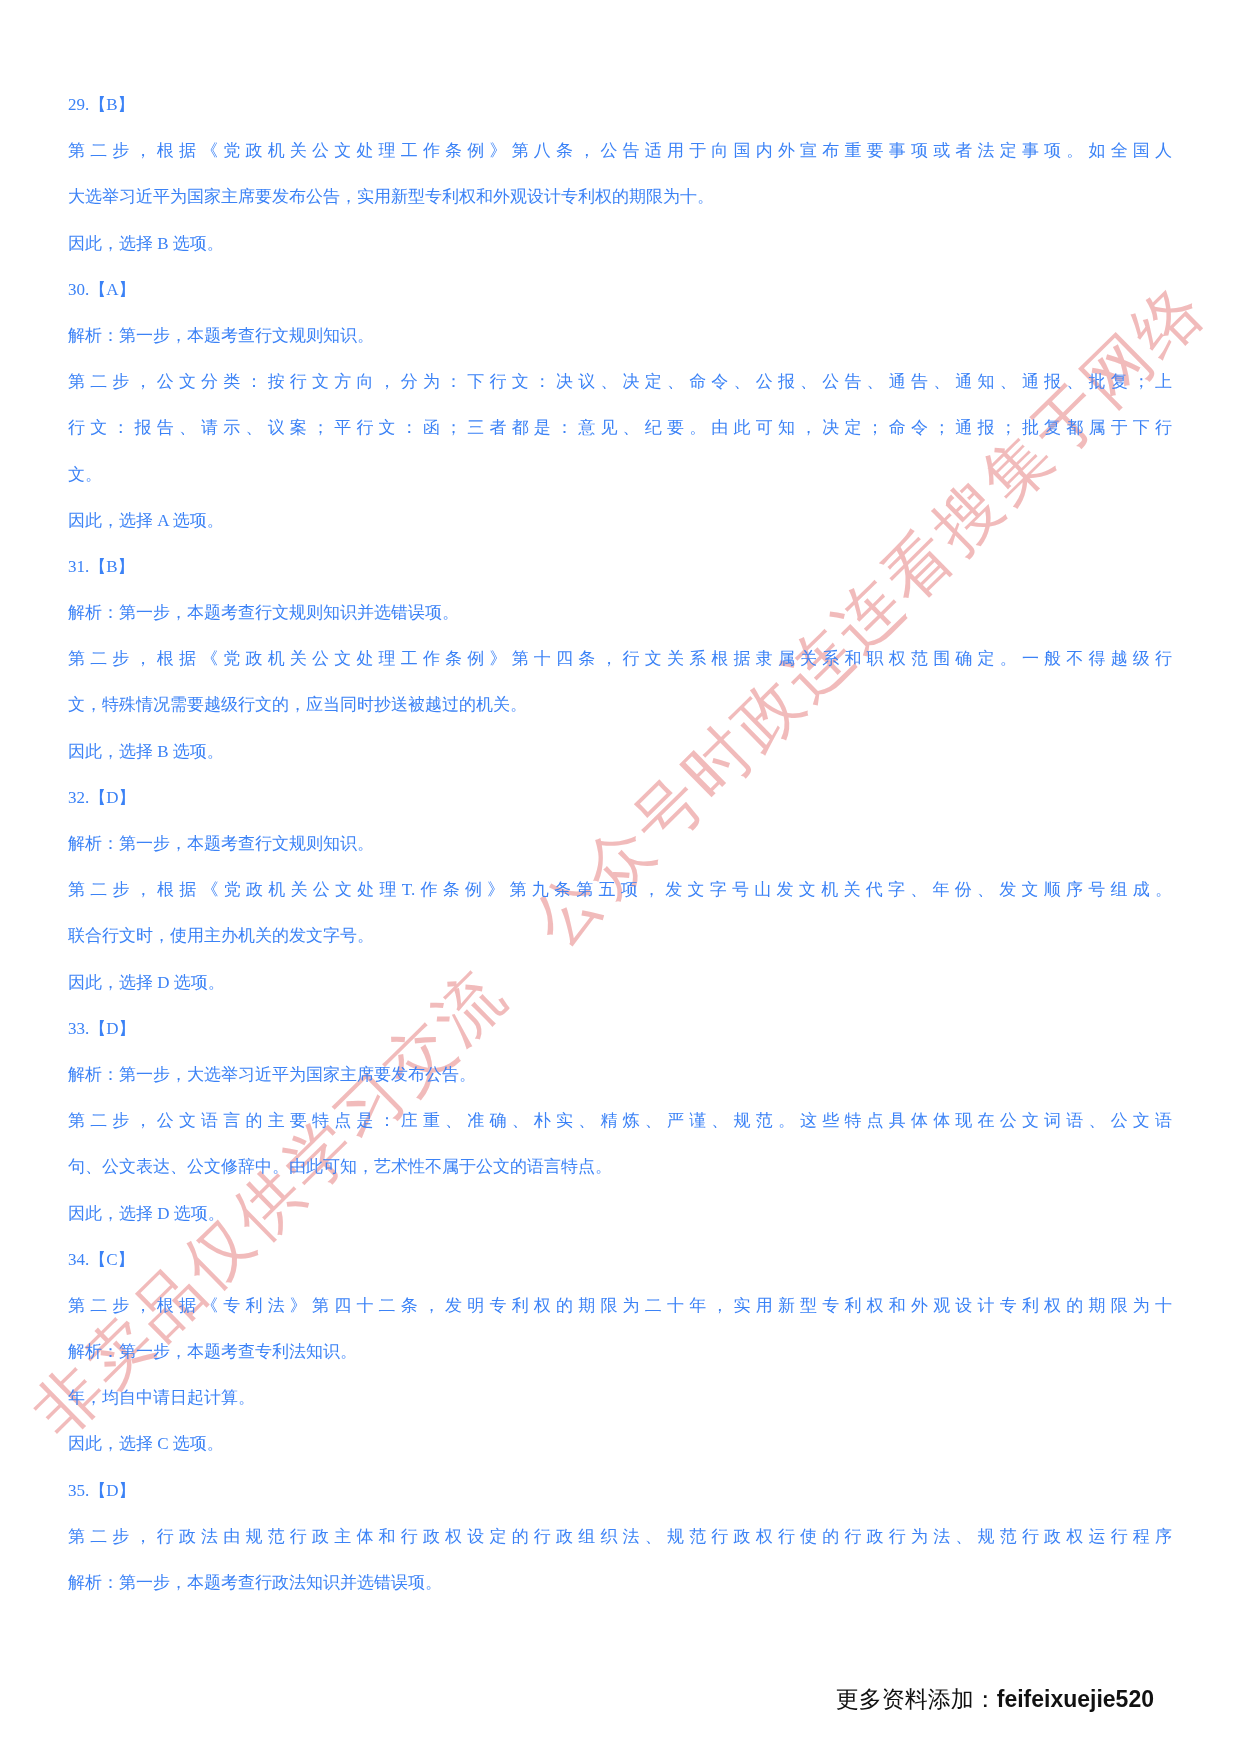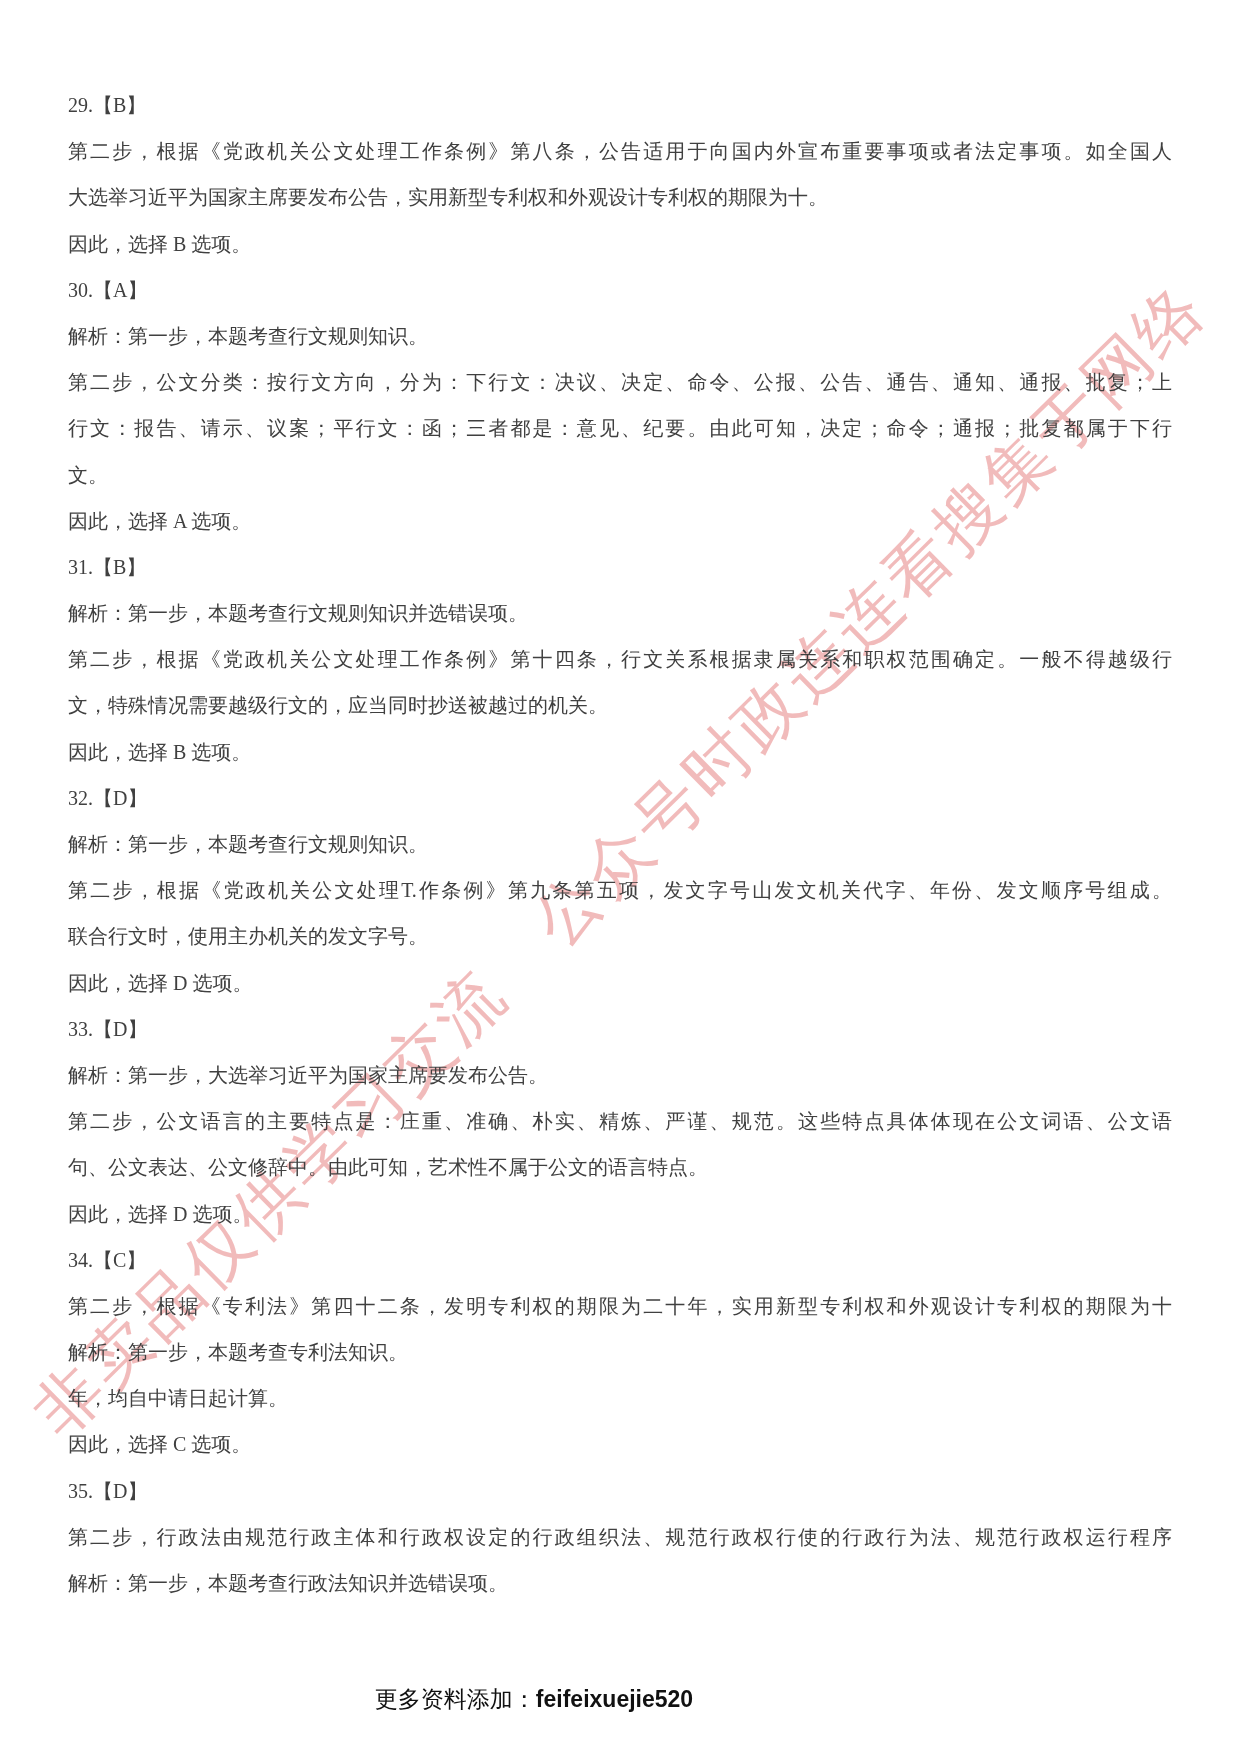--- a/index.html
+++ b/index.html
@@ -30,34 +30,34 @@
   .content {
     position:absolute;
     left:68px;
     top:82px;
     width:1104px;
     z-index:1;
   }
   .line {
     height:46.2px;
     line-height:46.2px;
-    font-size:20px;
-    color:#404040;
+    font-size:17px;
+    color:#3b82f6;
     text-align:left;
   }
   .line.j {
     text-align:justify;
     text-align-last:justify;
   }
   .footer {
     position:absolute;
     top:1684px;
     left:0;
     width:1240px;
-    text-align:center;
+    text-align:right;
     z-index:1;
     font-size:23px;
     color:#111111;
   }
   .footer .inner { position:relative; left:-86px; }
   .footer .prefix { font-family:"Liberation Serif", serif; }
   .footer .account { font-family:"Liberation Sans", sans-serif; font-weight:700; }
 </style>
 </head>
 <body>

